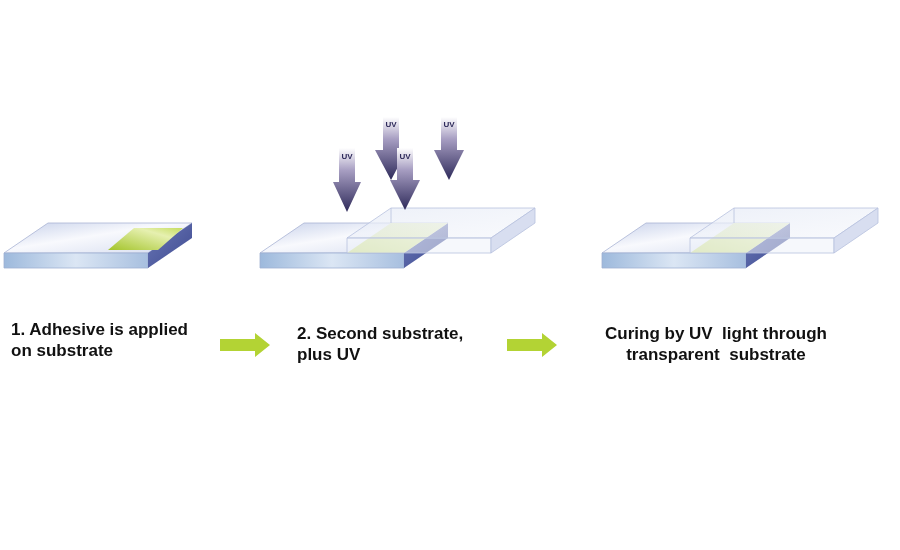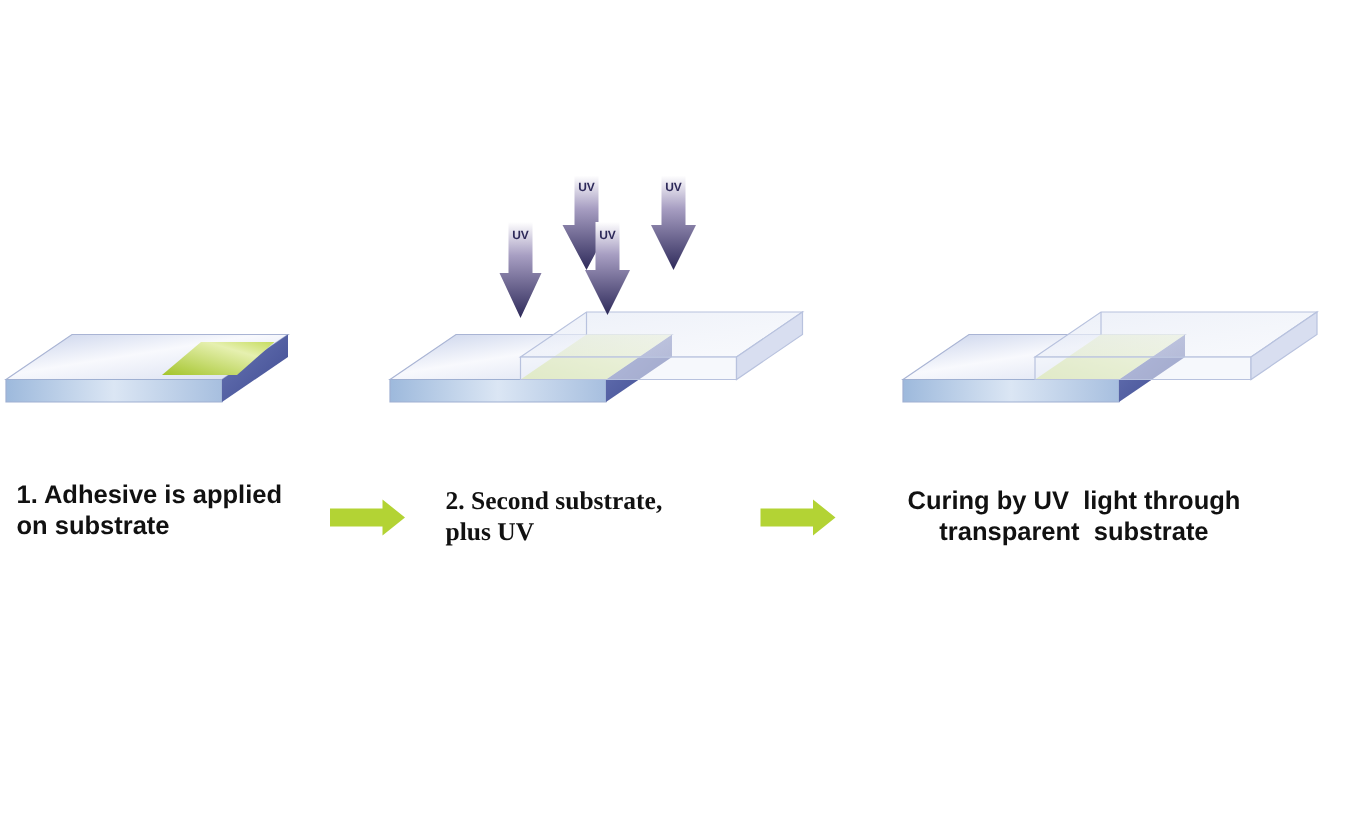--- a/index.html
+++ b/index.html
@@ -95,16 +95,16 @@
     <polygon points="690,253 734,223 790,223 746,253" fill="url(#glueGrad2)"></polygon>
     <polygon points="690,238 734,208 878,208 834,238" fill="url(#clearTop)" stroke="#b8c2de" stroke-width="0.8"></polygon>
     <polygon points="690,238 834,238 834,253 690,253" fill="#eef2f9" fill-opacity="0.55" stroke="#b8c2de" stroke-width="0.8"></polygon>
     <polygon points="834,238 878,208 878,223 834,253" fill="#d8def0" stroke="#b8c2de" stroke-width="0.8"></polygon>
     <line x1="734" y1="208" x2="734" y2="223" stroke="#b8c2de" stroke-width="0.8"></line>
   </g>
 </svg>
 
 <div class="label" style="left:11px;top:319px;">1. Adhesive is applied
 on substrate</div>
-<div class="label" style="left:297px;top:323px;font-family:Liberation Serif, serif;">2. Second substrate,
+<div class="label" style="left:297px;top:323px;">2. Second substrate,
 plus UV</div>
 <div class="label" style="left:605px;top:323px;text-align:center;">Curing by UV  light through
 transparent  substrate</div>
 
 </body></html>

